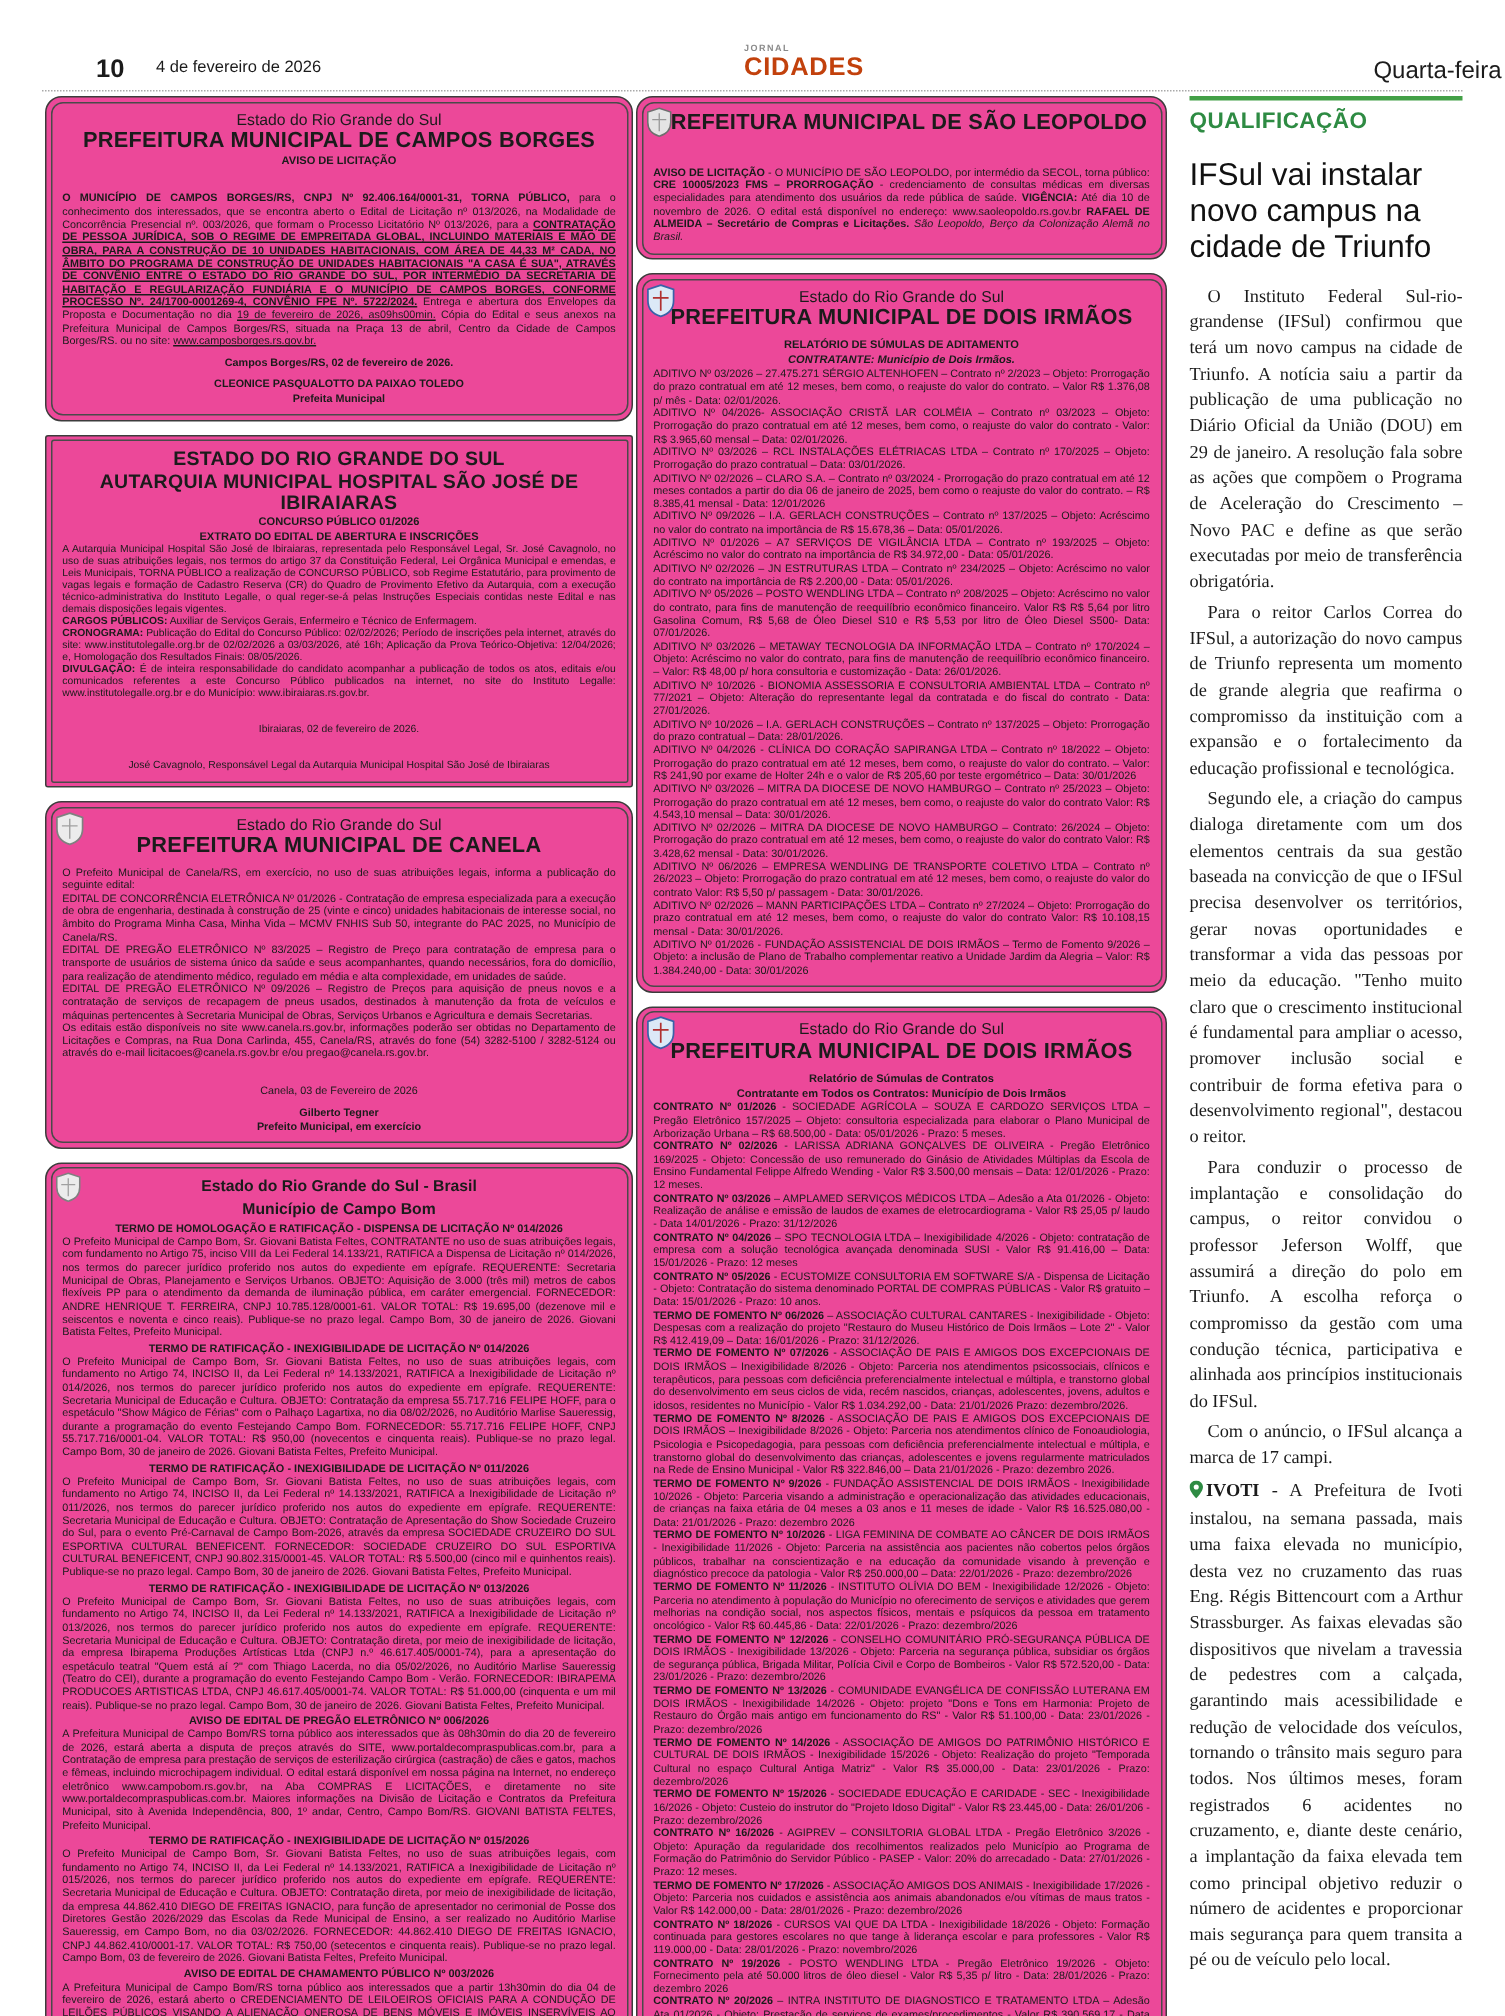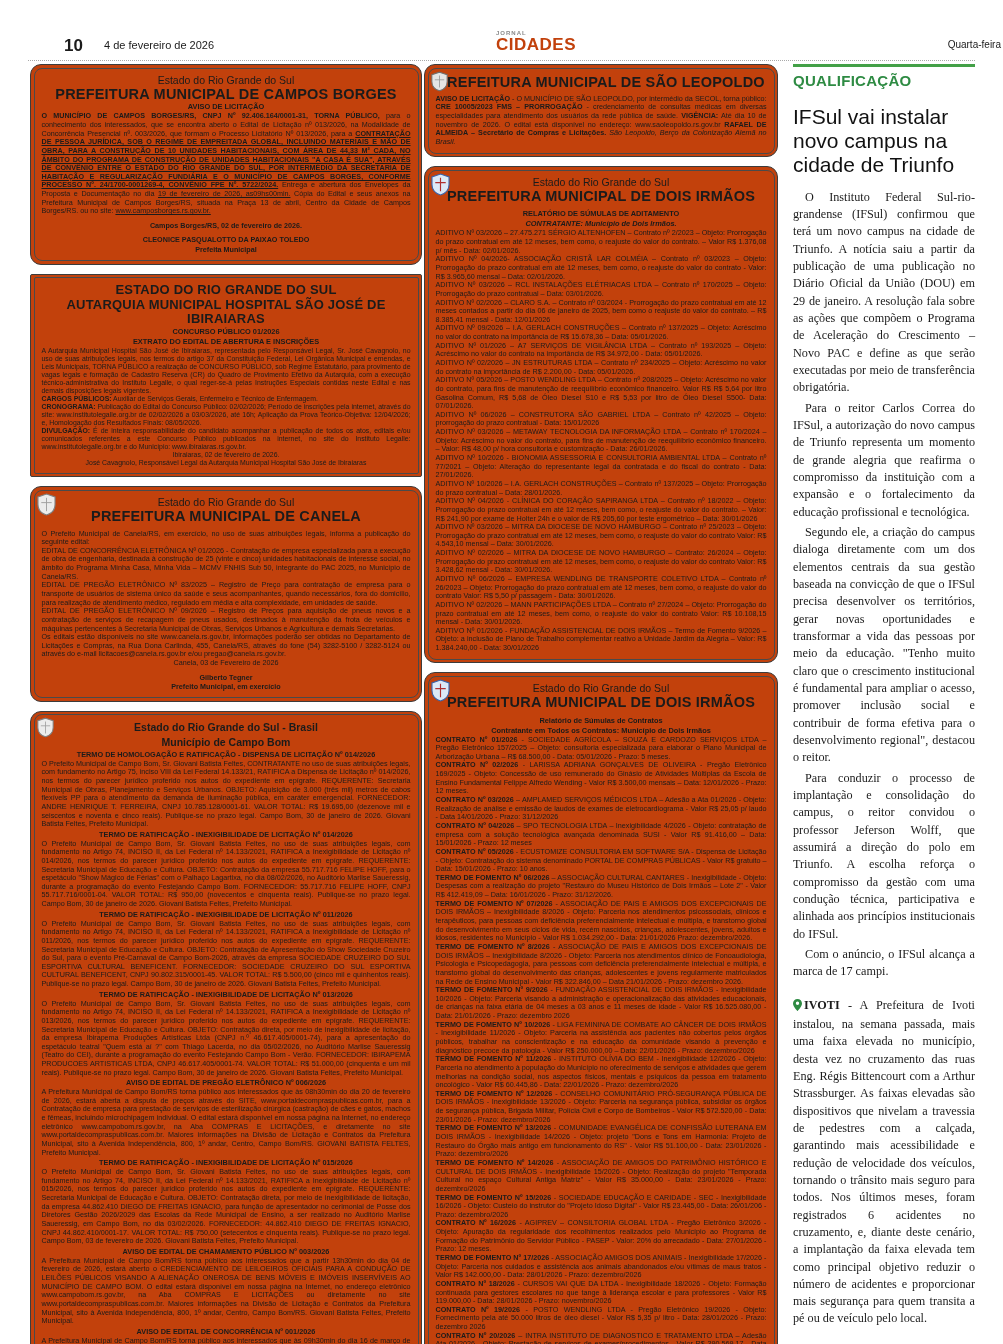--- a/index.html
+++ b/index.html
@@ -9,39 +9,39 @@
     font-family:"Liberation Sans", sans-serif; color:#1b1b1b;
     -webkit-font-smoothing:antialiased;
   }
   
   .masthead{ position:absolute; left:0; top:36px; width:1003px; height:26px;margin-left:28px; }
   .page-num{ position:absolute; left:36px; top:0; font-size:17px; font-weight:bold; }
   .page-date{ position:absolute; left:76px; top:3px; font-size:11px; }
   .brand{ position:absolute; left:468px; top:-6px; text-align:left; }
   .brand-top{ font-size:6px; letter-spacing:1px; color:#8a8a8a; font-weight:bold; }
   .brand-name{ font-size:17px; font-weight:bold; color:#c2410c; letter-spacing:.5px; line-height:1; }
-  .weekday{ position:absolute; right:30px; top:3px; font-size:10px; }
+  .weekday{ position:absolute; right:30px; top:3px; font-size:16px; }
   .head-rule{ position:absolute; left:28px; top:60px; width:947px; border-top:1px dotted #a9a9a9; }
 
   
   .col-left { position:absolute; left:30px;  top:64px; width:392px; }
   .col-mid  { position:absolute; left:424px; top:64px; width:354px; }
   .col-right{ position:absolute; left:793px; top:64px; width:182px; }
 
   
-  .box{ border:1.6px solid #3c3c3c; border-radius:11px; padding:2.5px; margin-bottom:9px; background:#c2410c; }
+  .box{ border:1.6px solid #3c3c3c; border-radius:11px; padding:2.5px; margin-bottom:9px; background:#ec4899; }
   .box-inner{ border:0.9px solid #4a4a4a; border-radius:8px; padding:5px 7px 6px; }
   .box.square, .box.square .box-inner{ border-radius:2px; }
 
   .state{ text-align:center; font-size:10.5px; line-height:1.2; }
   .muni-title{ text-align:center; font-size:14.5px; font-weight:bold; line-height:1.12; letter-spacing:.2px; }
   .muni-title.narrow{ font-size:13px; }
   .subhead{ text-align:center; font-size:7.4px; font-weight:bold; line-height:1.35; }
   .subhead.ital{ font-style:italic; }
-  .t{ font-size:7.2px; line-height:1.2; }
+  .t{ font-size:7.2px; line-height:1.2;margin-top:16px; }
   .dense .t{ font-size:6.9px; line-height:1.16; }
   .just{ text-align:justify; }
   .center{ text-align:center; }
   .b{ font-weight:bold; } .u{ text-decoration:underline; }
   .bu{ font-weight:bold; text-decoration:underline; }
   .it{ font-style:italic; }
   .gap{ height:5px; }
   .crest-head{ position:relative; }
   .crest{ position:absolute; left:2px; top:2px; }
   .section-title{ text-align:center; font-size:7.3px; font-weight:bold; line-height:1.35; margin-top:1px; }
@@ -49,21 +49,21 @@
   .sign{ text-align:center; font-size:7.2px; font-weight:bold; line-height:1.3; }
 
   
   .kicker-wrap{ border-top:3px solid #43a047; padding-top:5px; margin-bottom:16px; }
   .kicker{ color:#2e8b43; font-size:15px; font-weight:bold; letter-spacing:.3px; }
   .headline{ font-size:21px; line-height:1.14; font-weight:normal; color:#111; margin-bottom:12px; }
   .article p{
     font-family:"Liberation Serif", serif; font-size:12.2px; line-height:1.42;
     text-align:justify; text-indent:12px; margin-bottom:3px; hyphens:auto;
   }
-  .article p.ivoti{ text-indent:0; margin-top:16px; }
+  .article p.ivoti{ text-indent:0; margin-top:4px; }
   .pin{ display:inline-block; vertical-align:-2px; margin-right:2px; }
   .ivoti-lead{ font-weight:bold; font-family:"Liberation Serif", serif; }
 </style>
 </head>
 <body>
 
 <div class="masthead">
   <div class="page-num">10</div>
   <div class="page-date">4 de fevereiro de 2026</div>
   <div class="brand">
@@ -211,21 +211,20 @@
       <div class="subhead ital">CONTRATANTE: Município de Dois Irmãos.</div>
       <div class="list">
           <p class="t just">ADITIVO Nº 03/2026 – 27.475.271 SÉRGIO ALTENHOFEN – Contrato nº 2/2023 – Objeto: Prorrogação do prazo contratual em até 12 meses, bem como, o reajuste do valor do contrato. – Valor R$ 1.376,08 p/ mês - Data: 02/01/2026.</p>
           <p class="t just">ADITIVO Nº 04/2026- ASSOCIAÇÃO CRISTÃ LAR COLMÉIA – Contrato nº 03/2023 – Objeto: Prorrogação do prazo contratual em até 12 meses, bem como, o reajuste do valor do contrato - Valor: R$ 3.965,60 mensal – Data: 02/01/2026.</p>
           <p class="t just">ADITIVO Nº 03/2026 – RCL INSTALAÇÕES ELÉTRIACAS LTDA – Contrato nº 170/2025 – Objeto: Prorrogação do prazo contratual – Data: 03/01/2026.</p>
           <p class="t just">ADITIVO Nº 02/2026 – CLARO S.A. – Contrato nº 03/2024 - Prorrogação do prazo contratual em até 12 meses contados a partir do dia 06 de janeiro de 2025, bem como o reajuste do valor do contrato. – R$ 8.385,41 mensal - Data: 12/01/2026</p>
           <p class="t just">ADITIVO Nº 09/2026 – I.A. GERLACH CONSTRUÇÕES – Contrato nº 137/2025 – Objeto: Acréscimo no valor do contrato na importância de R$ 15.678,36 – Data: 05/01/2026.</p>
           <p class="t just">ADITIVO Nº 01/2026 – A7 SERVIÇOS DE VIGILÂNCIA LTDA – Contrato nº 193/2025 – Objeto: Acréscimo no valor do contrato na importância de R$ 34.972,00 - Data: 05/01/2026.</p>
           <p class="t just">ADITIVO Nº 02/2026 – JN ESTRUTURAS LTDA – Contrato nº 234/2025 – Objeto: Acréscimo no valor do contrato na importância de R$ 2.200,00 - Data: 05/01/2026.</p>
           <p class="t just">ADITIVO Nº 05/2026 – POSTO WENDLING LTDA – Contrato nº 208/2025 – Objeto: Acréscimo no valor do contrato, para fins de manutenção de reequilíbrio econômico financeiro. Valor R$ R$ 5,64 por litro Gasolina Comum, R$ 5,68 de Óleo Diesel S10 e R$ 5,53 por litro de Óleo Diesel S500- Data: 07/01/2026.</p>
-          <p class="t just">ADITIVO Nº 06/2026 – CONSTRUTORA SÃO GABRIEL LTDA – Contrato nº 42/2025 – Objeto: prorrogação do prazo contratual - Data: 15/01/2026</p>
           <p class="t just">ADITIVO Nº 03/2026 – METAWAY TECNOLOGIA DA INFORMAÇÃO LTDA – Contrato nº 170/2024 – Objeto: Acréscimo no valor do contrato, para fins de manutenção de reequilíbrio econômico financeiro. – Valor: R$ 48,00 p/ hora consultoria e customização - Data: 26/01/2026.</p>
           <p class="t just">ADITIVO Nº 10/2026 - BIONOMIA ASSESSORIA E CONSULTORIA AMBIENTAL LTDA – Contrato nº 77/2021 – Objeto: Alteração do representante legal da contratada e do fiscal do contrato - Data: 27/01/2026.</p>
           <p class="t just">ADITIVO Nº 10/2026 – I.A. GERLACH CONSTRUÇÕES – Contrato nº 137/2025 – Objeto: Prorrogação do prazo contratual – Data: 28/01/2026.</p>
           <p class="t just">ADITIVO Nº 04/2026 - CLÍNICA DO CORAÇÃO SAPIRANGA LTDA – Contrato nº 18/2022 – Objeto: Prorrogação do prazo contratual em até 12 meses, bem como, o reajuste do valor do contrato. – Valor: R$ 241,90 por exame de Holter 24h e o valor de R$ 205,60 por teste ergométrico – Data: 30/01/2026</p>
           <p class="t just">ADITIVO Nº 03/2026 – MITRA DA DIOCESE DE NOVO HAMBURGO – Contrato nº 25/2023 – Objeto: Prorrogação do prazo contratual em até 12 meses, bem como, o reajuste do valor do contrato Valor: R$ 4.543,10 mensal – Data: 30/01/2026.</p>
           <p class="t just">ADITIVO Nº 02/2026 – MITRA DA DIOCESE DE NOVO HAMBURGO – Contrato: 26/2024 – Objeto: Prorrogação do prazo contratual em até 12 meses, bem como, o reajuste do valor do contrato Valor: R$ 3.428,62 mensal - Data: 30/01/2026.</p>
           <p class="t just">ADITIVO Nº 06/2026 – EMPRESA WENDLING DE TRANSPORTE COLETIVO LTDA – Contrato nº 26/2023 – Objeto: Prorrogação do prazo contratual em até 12 meses, bem como, o reajuste do valor do contrato Valor: R$ 5,50 p/ passagem - Data: 30/01/2026.</p>
           <p class="t just">ADITIVO Nº 02/2026 – MANN PARTICIPAÇÕES LTDA – Contrato nº 27/2024 – Objeto: Prorrogação do prazo contratual em até 12 meses, bem como, o reajuste do valor do contrato Valor: R$ 10.108,15 mensal - Data: 30/01/2026.</p>
           <p class="t just">ADITIVO Nº 01/2026 - FUNDAÇÃO ASSISTENCIAL DE DOIS IRMÃOS – Termo de Fomento 9/2026 – Objeto: a inclusão de Plano de Trabalho complementar reativo a Unidade Jardim da Alegria – Valor: R$ 1.384.240,00 - Data: 30/01/2026</p>
         </div>

